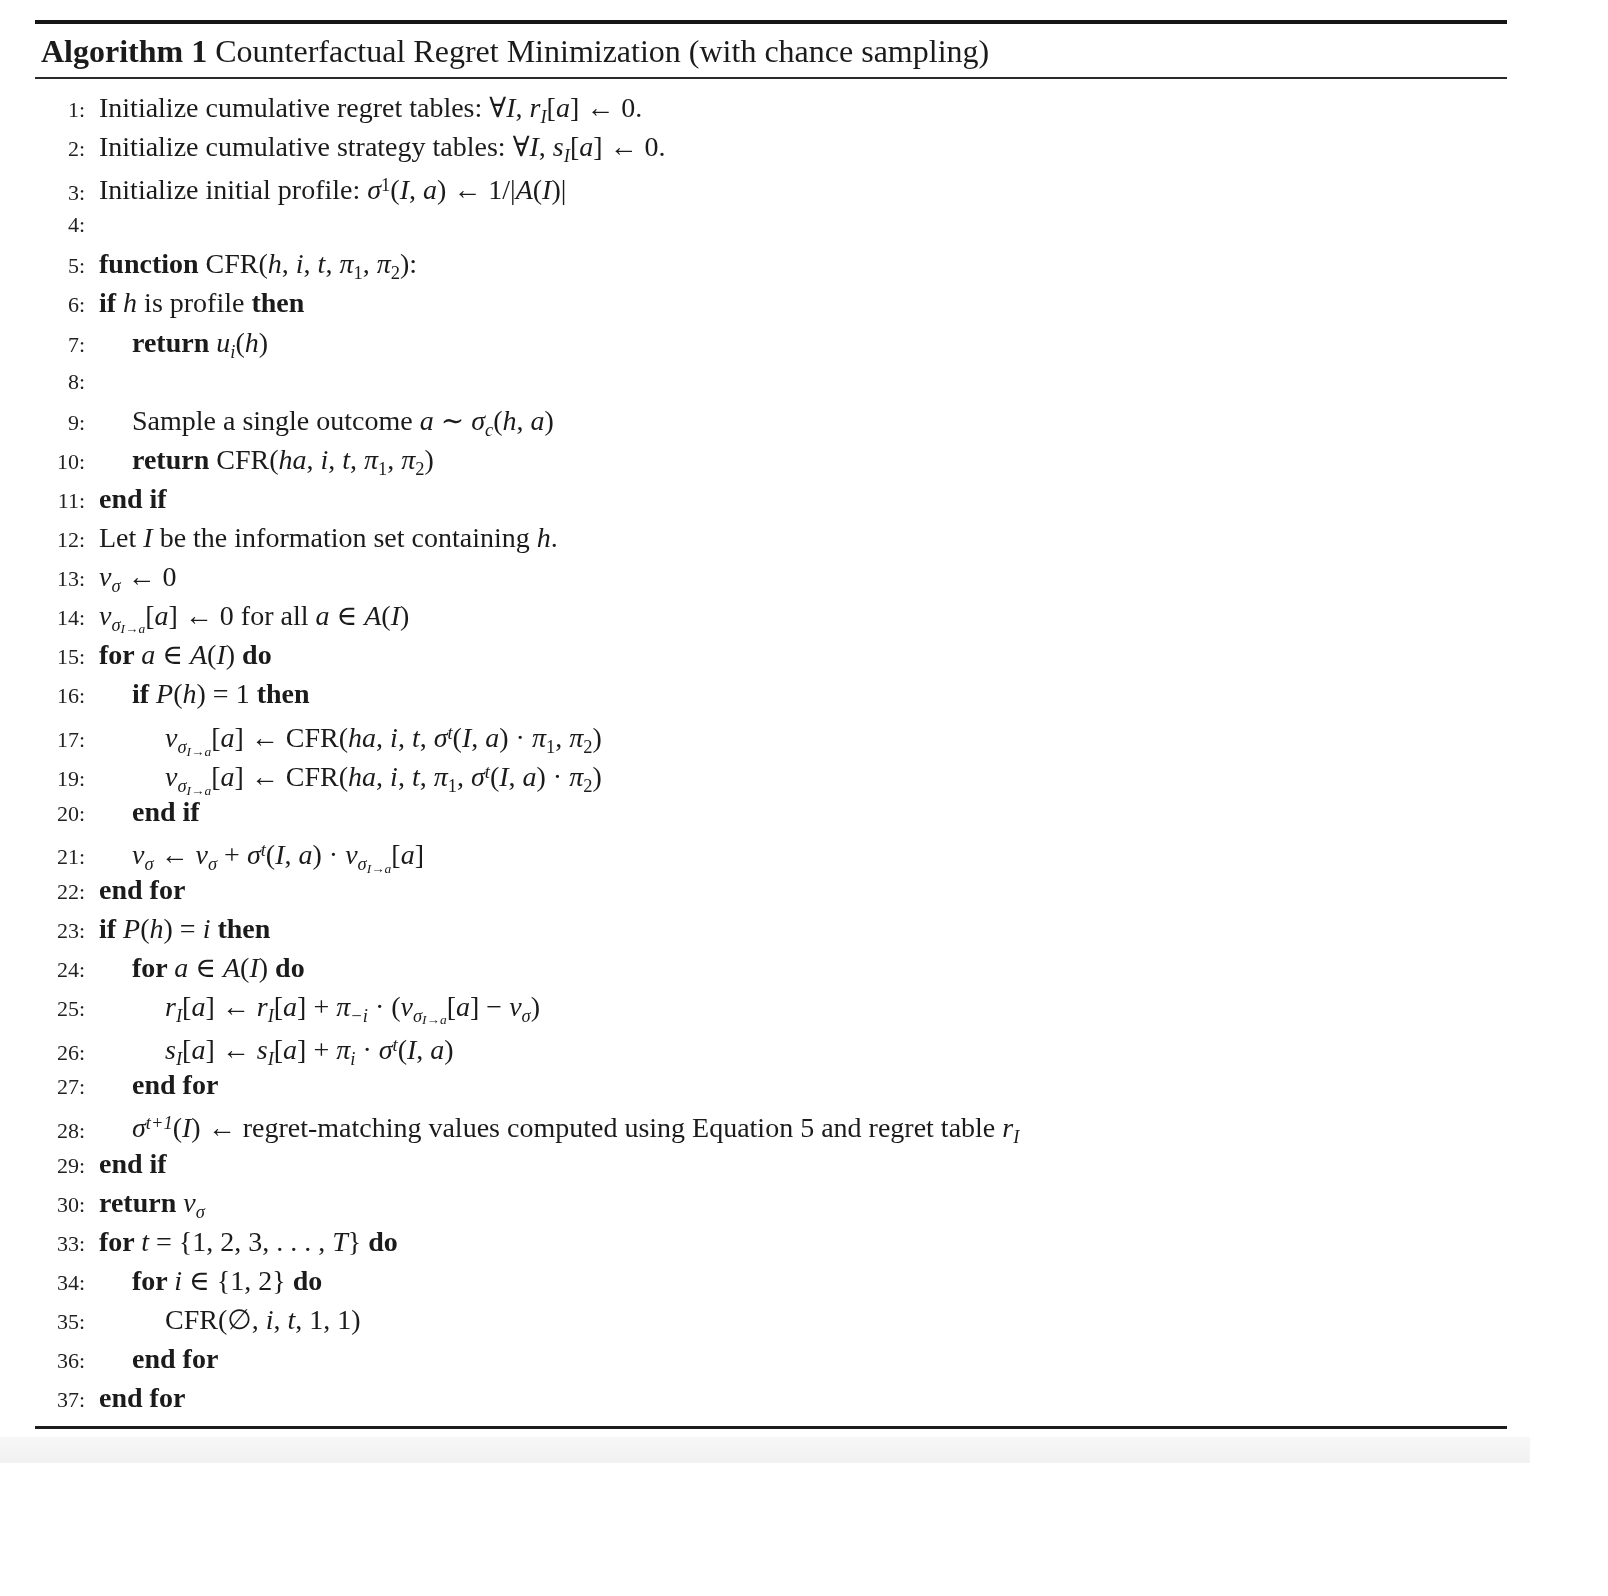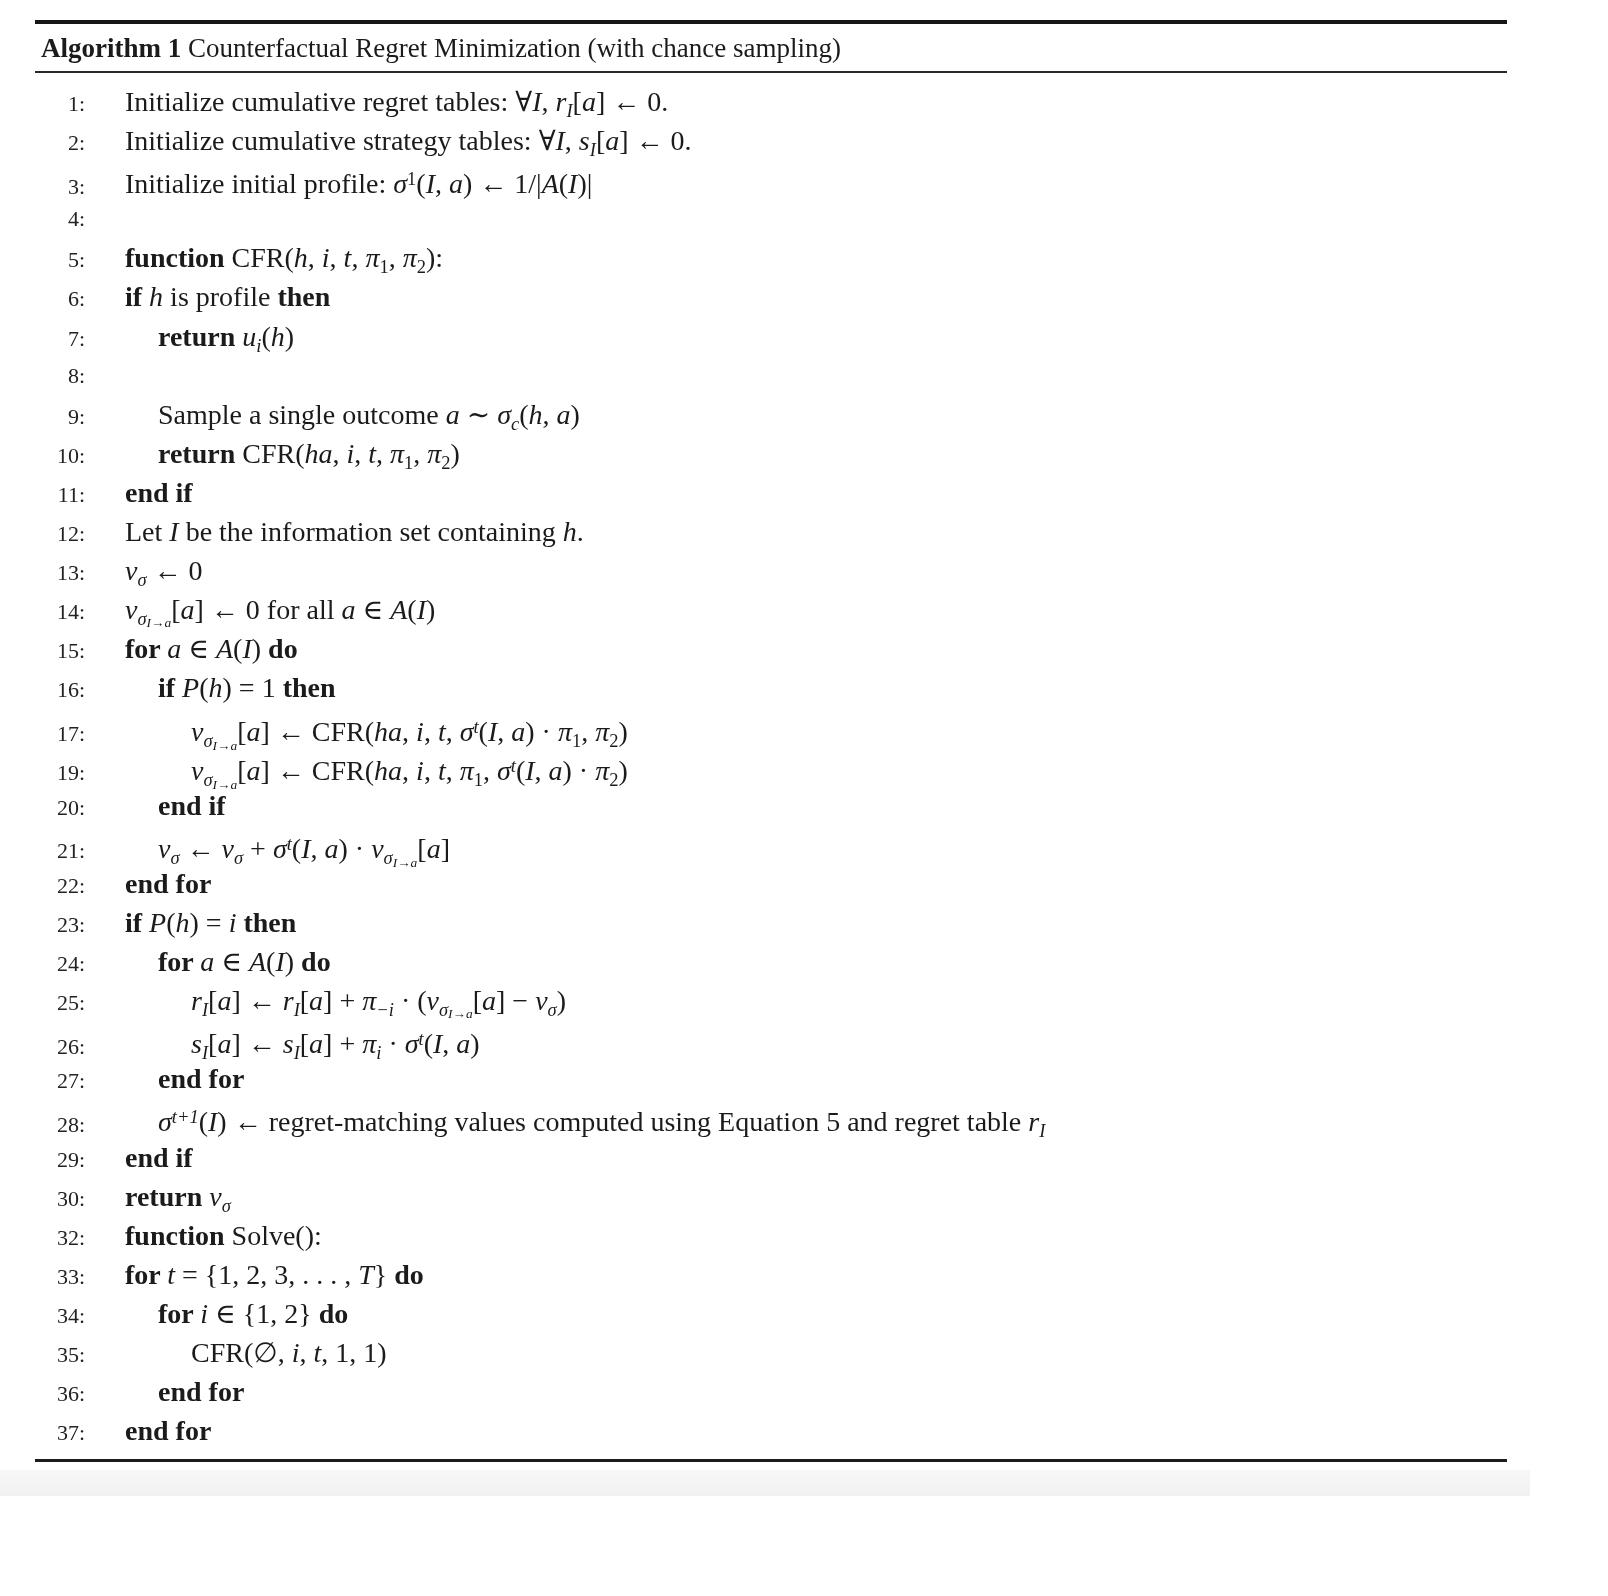--- a/index.html
+++ b/index.html
@@ -14,21 +14,21 @@
   }
   .page {
     padding: 20px 0 0 35px;
   }
   .algo {
     width: 1472px;
     border-top: 4px solid #161616;
     border-bottom: 3px solid #1d1d1d;
   }
   .algo-header {
-    font-size: 27px;
+    font-size: 32px;
     padding: 9px 0 7px 6px;
     border-bottom: 2px solid #2a2a2a;
     white-space: nowrap;
   }
   .algo-header .b { font-weight: bold; }
   .algo-body {
     padding: 9px 0 9px 0;
   }
   .line {
     display: flex;
@@ -42,21 +42,20 @@
     flex: 0 0 56px;
     width: 56px;
     text-align: right;
     font-size: 22px;
     color: #222222;
     padding-right: 6px;
     box-sizing: border-box;
   }
   .content {
     padding-left: 8px;
-    margin-left: 26px;
   }
   .ind1 { padding-left: 41px; }
   .ind2 { padding-left: 74px; }
   .seg { }
   .b  { font-weight: bold; }
   .it { font-style: italic; }
   .sub  { font-size: 0.66em; vertical-align: -0.33em; letter-spacing: 0; }
   .ssub { font-size: 0.48em; vertical-align: -0.62em; text-align: right; }
   .sup  { font-size: 0.66em; vertical-align: 0.45em; }
   .bottom-band {
@@ -185,24 +184,20 @@
         </div>
         <div class="line">
           <span class="num">29:</span>
           <span class="content"><span class="seg b">end if</span></span>
         </div>
         <div class="line">
           <span class="num">30:</span>
           <span class="content"><span class="seg b">return </span><span class="seg it">v</span><span class="seg sub it">σ</span></span>
         </div>
         <div class="line">
-          <span class="num">32:</span>
-          <span class="content"><span class="seg b">function </span><span class="seg">Solve():</span></span>
-        </div>
-        <div class="line">
           <span class="num">33:</span>
           <span class="content"><span class="seg b">for </span><span class="seg it">t</span><span class="seg"> = {1, 2, 3, . . . , </span><span class="seg it">T</span><span class="seg">} </span><span class="seg b">do</span></span>
         </div>
         <div class="line">
           <span class="num">34:</span>
           <span class="content ind1"><span class="seg b">for </span><span class="seg it">i</span><span class="seg"> ∈ {1, 2} </span><span class="seg b">do</span></span>
         </div>
         <div class="line">
           <span class="num">35:</span>
           <span class="content ind2"><span class="seg">CFR(∅, </span><span class="seg it">i</span><span class="seg">, </span><span class="seg it">t</span><span class="seg">, 1, 1)</span></span>

